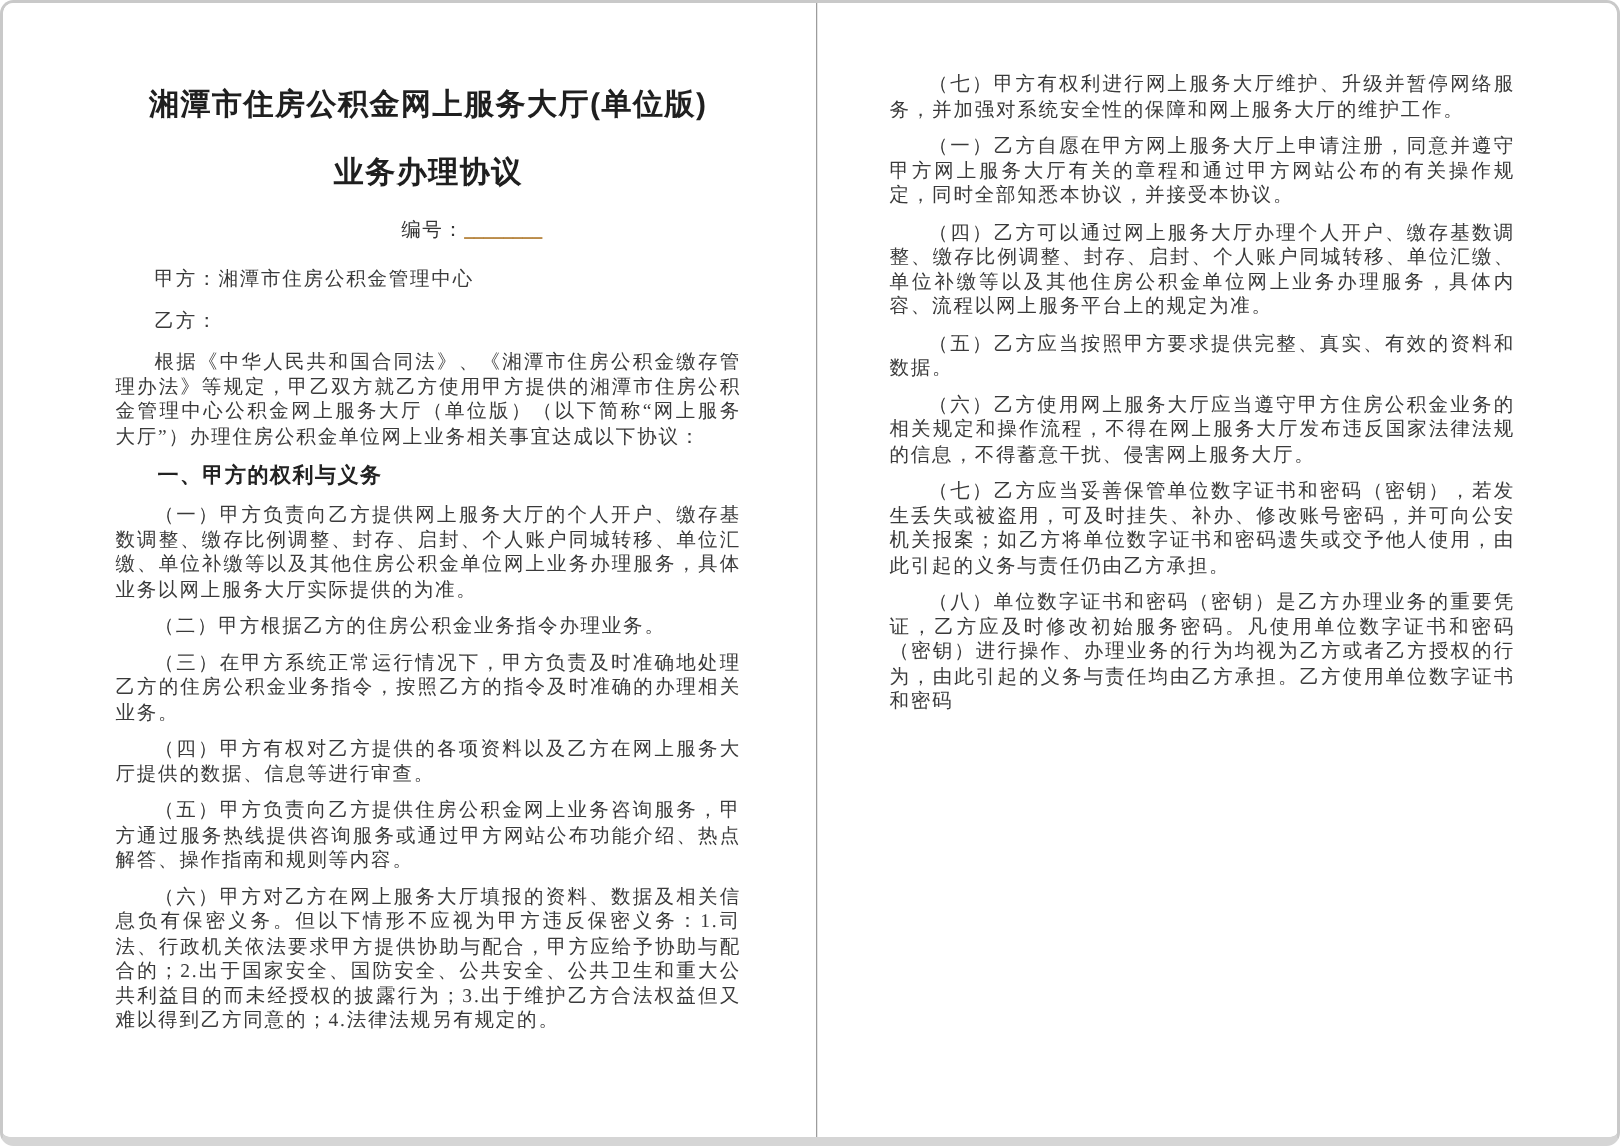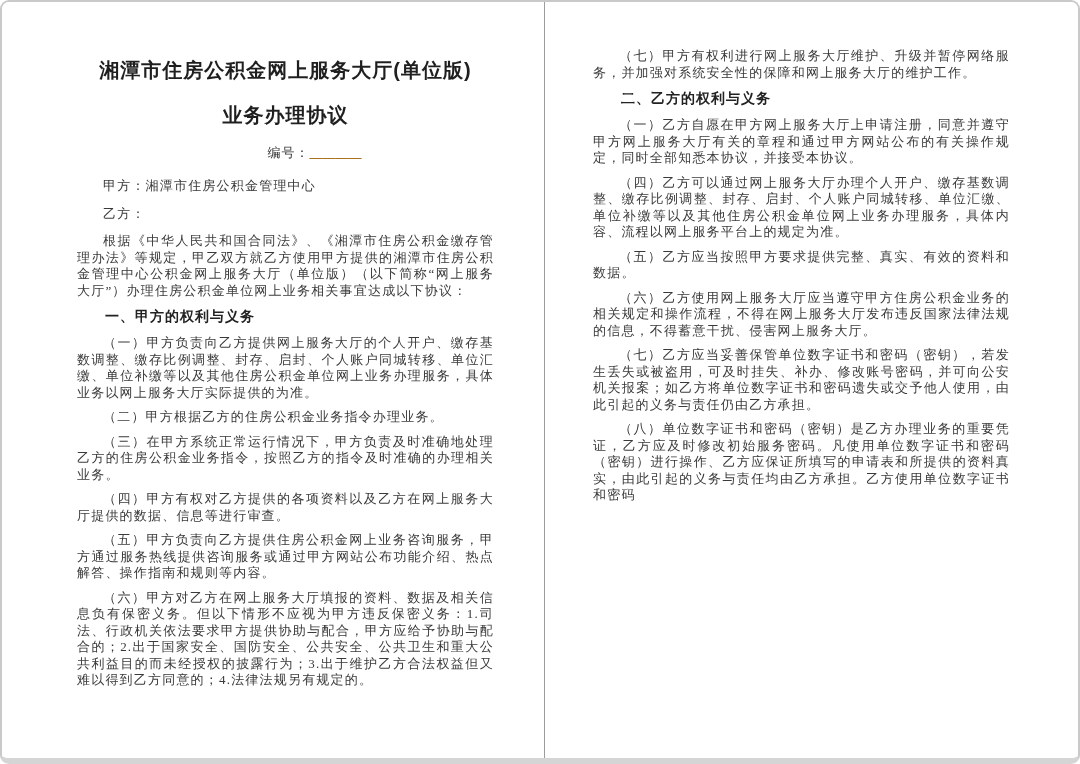--- a/index.html
+++ b/index.html
@@ -109,23 +109,22 @@
     <p class="body">（四）甲方有权对乙方提供的各项资料以及乙方在网上服务大厅提供的数据、信息等进行审查。</p>
     <p class="body">（五）甲方负责向乙方提供住房公积金网上业务咨询服务，甲方通过服务热线提供咨询服务或通过甲方网站公布功能介绍、热点解答、操作指南和规则等内容。</p>
     <p class="body">（六）甲方对乙方在网上服务大厅填报的资料、数据及相关信息负有保密义务。但以下情形不应视为甲方违反保密义务：1.司法、行政机关依法要求甲方提供协助与配合，甲方应给予协助与配合的；2.出于国家安全、国防安全、公共安全、公共卫生和重大公共利益目的而未经授权的披露行为；3.出于维护乙方合法权益但又难以得到乙方同意的；4.法律法规另有规定的。</p>
   </div>
 
   <div class="divider"></div>
 
   <div class="page page-right">
     <p class="body">（七）甲方有权利进行网上服务大厅维护、升级并暂停网络服务，并加强对系统安全性的保障和网上服务大厅的维护工作。</p>
 
-    <h2 class="section">二、乙方的权利与义务</h2>
 
     <p class="body">（一）乙方自愿在甲方网上服务大厅上申请注册，同意并遵守甲方网上服务大厅有关的章程和通过甲方网站公布的有关操作规定，同时全部知悉本协议，并接受本协议。</p>
     <p class="body">（四）乙方可以通过网上服务大厅办理个人开户、缴存基数调整、缴存比例调整、封存、启封、个人账户同城转移、单位汇缴、单位补缴等以及其他住房公积金单位网上业务办理服务，具体内容、流程以网上服务平台上的规定为准。</p>
     <p class="body">（五）乙方应当按照甲方要求提供完整、真实、有效的资料和数据。</p>
     <p class="body">（六）乙方使用网上服务大厅应当遵守甲方住房公积金业务的相关规定和操作流程，不得在网上服务大厅发布违反国家法律法规的信息，不得蓄意干扰、侵害网上服务大厅。</p>
     <p class="body">（七）乙方应当妥善保管单位数字证书和密码（密钥），若发生丢失或被盗用，可及时挂失、补办、修改账号密码，并可向公安机关报案；如乙方将单位数字证书和密码遗失或交予他人使用，由此引起的义务与责任仍由乙方承担。</p>
-    <p class="body">（八）单位数字证书和密码（密钥）是乙方办理业务的重要凭证，乙方应及时修改初始服务密码。凡使用单位数字证书和密码（密钥）进行操作、乙方应保证所填写的申请表和所提供的资料真实，由此引起的义务与责任均由乙方承担。乙方使用单位数字证书和密码</p>
+    <p class="body">（八）单位数字证书和密码（密钥）是乙方办理业务的重要凭证，乙方应及时修改初始服务密码。凡使用单位数字证书和密码（密钥）进行操作、办理业务的行为均视为乙方或者乙方授权的行为，由此引起的义务与责任均由乙方承担。乙方使用单位数字证书和密码</p>
   </div>
 
 </div>
 
 </body></html>

